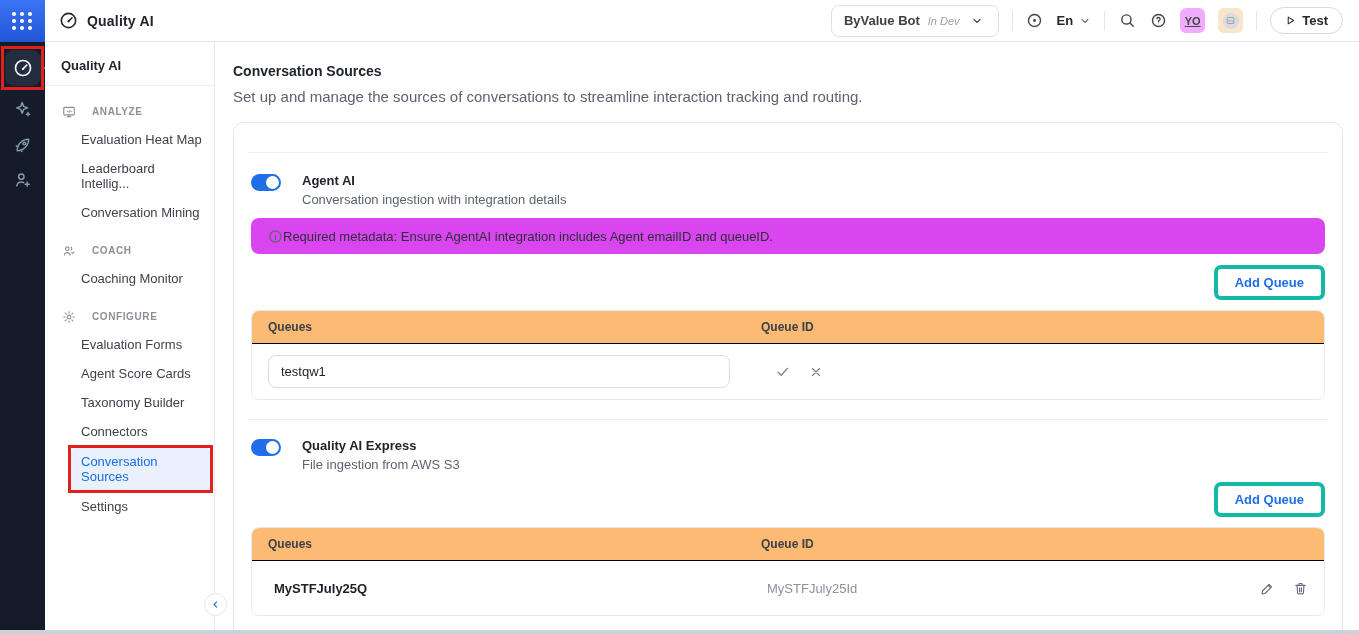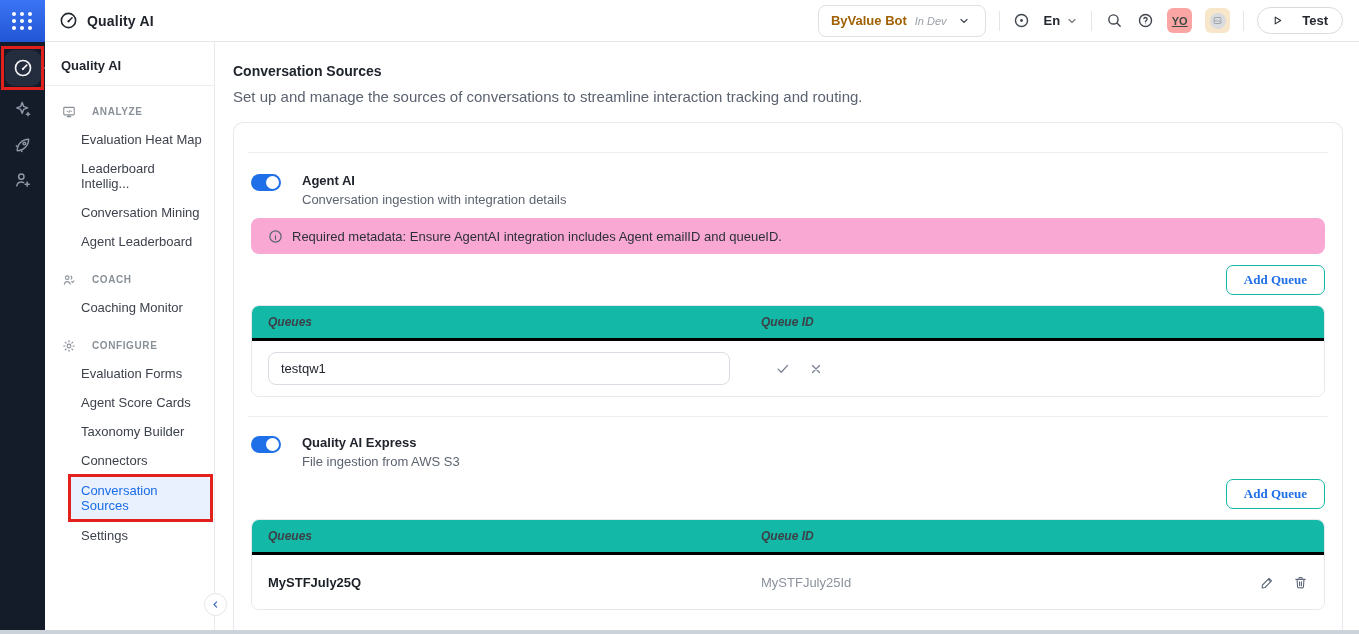--- a/index.html
+++ b/index.html
@@ -17,31 +17,31 @@
   .rail-active-tile .rail-icon { color:#f2f4f8; }
   .red-box-rail { position:absolute; left:1px; top:46px; width:43px; height:44px; border:3px solid #e3211c; z-index:8; pointer-events:none; }
   .white-caret { position:absolute; left:44px; top:61px; width:0; height:0; border-top:7px solid transparent; border-bottom:7px solid transparent; border-right:9px solid #ffffff; z-index:9; }
 
   
   .topbar { position:absolute; left:45px; top:0; right:0; height:42px; background:#fff; border-bottom:1px solid #e6e8ec; display:flex; align-items:center; padding:0 16px 0 14px; z-index:4; }
   .app-title-wrap { display:flex; align-items:center; gap:9px; color:#20242c; }
   .app-title { font-size:14px; font-weight:700; letter-spacing:.2px; }
   .topbar-right { margin-left:auto; display:flex; align-items:center; gap:13px; }
   .bot-pill { display:flex; align-items:center; gap:8px; border:1px solid #dde0e5; border-radius:8px; padding:6px 12px; cursor:pointer; background:#fff; }
-  .bot-name { font-size:13px; font-weight:700; color:#a16207; }
+  .bot-name { font-size:13px; font-weight:700; color:#404040; }
   .bot-env { font-size:11px; color:#9aa0a8;font-style:italic; }
   .vdiv { width:1px; height:20px; background:#e3e5e9; }
   .hicon { width:18px; height:18px; color:#40454e; display:flex; align-items:center; justify-content:center; cursor:pointer; }
   .lang { display:flex; align-items:center; gap:6px; cursor:pointer; }
   .lang-label { font-size:13px; font-weight:700; color:#23272f; }
   .avatar { width:25px; height:25px; border-radius:6px; display:flex; align-items:center; justify-content:center; font-size:11px; font-weight:700; cursor:pointer; }
-  .avatar-yo { background:#fca5a5; color:#3a4a42;text-decoration:underline; }
+  .avatar-yo { background:#f0abfc; color:#3a4a42;text-decoration:underline; }
   .avatar-img { background:#f8e6ca; }
   .avatar-img .imgdot { width:16px; height:16px; border-radius:50%; background:#d9dbde; display:flex; align-items:center; justify-content:center; color:#9aa0a6; }
-  .test-btn { display:flex; align-items:center; gap:19px; border:1px solid #d6d9de; border-radius:16px; padding:5px 14px; background:#fff; font-size:13px; font-weight:600; color:#23272f; cursor:pointer; }
+  .test-btn { display:flex; align-items:center; gap:6px; border:1px solid #d6d9de; border-radius:16px; padding:5px 14px; background:#fff; font-size:13px; font-weight:600; color:#23272f; cursor:pointer; }
 
   
   .sidebar { position:absolute; left:45px; top:42px; width:170px; bottom:0; background:#fff; border-right:1px solid #e8eaee; z-index:3; padding-top:12px; }
   .sb-title { font-size:13px; font-weight:700; color:#1f232b; padding:4px 16px 12px; }
   .sb-divider { height:1px; background:#eceef1; margin:0 0 10px; }
   .sb-section { display:flex; align-items:center; gap:16px; padding:8px 16px 6px; color:#8a9098; }
   .sb-section .sec-label { font-size:10px; font-weight:700; letter-spacing:.6px; }
   .sb-section .sec-icon { width:15px; height:15px; display:flex; align-items:center; justify-content:center; color:#8a9098; }
   .sb-item { font-size:13px; color:#3d424c; padding:7px 10px 7px 36px; cursor:pointer; position:relative; line-height:15px; }
   .sb-item.active { margin:2px 4px 2px 26px; padding:6px 8px 6px 10px; background:#e9f1fe; border-radius:4px; color:#1a6ce8; }
@@ -52,36 +52,36 @@
   .main { position:absolute; left:215px; top:42px; right:0; bottom:0; background:#fff; padding:21px 16px 0 18px; overflow:hidden; }
   .page-title { font-size:14px; font-weight:700; color:#20242c; }
   .page-subtitle { margin-top:9px; font-size:15px; color:#5c6370; }
   .card { margin-top:17px; border:1px solid #e7e9ee; border-bottom:none; border-radius:10px 10px 0 0; padding:16px 17px 0; height:520px; }
   .src-row { display:flex; align-items:flex-start; gap:21px; }
   .toggle { width:30px; height:17px; border-radius:17px; background:#1f6fe8; position:relative; flex:0 0 auto; margin-top:1px; cursor:pointer; }
   .toggle .knob { position:absolute; right:2px; top:2px; width:13px; height:13px; border-radius:50%; background:#fff; }
   .src-name { font-size:13px; font-weight:700; color:#20242c; }
   .src-desc { margin-top:4px; font-size:13px; color:#5c6370; }
   .card-divider { height:1px; background:#eceef2; margin:13px -3px 20px; }
-  .info-banner { margin-top:11px; background:#f9a8d4; border-radius:8px; height:36px; display:flex; align-items:center; gap:9px; padding:0 17px; }
+  .info-banner { margin-top:11px; background:#d946ef; border-radius:8px; height:36px; display:flex; align-items:center; gap:0; padding:0 17px; }
   .info-banner .banner-text { font-size:13px; color:#2b3038; font-weight:500; }
   .info-icon { width:15px; height:15px; color:#5c6370; display:flex; }
   .addq-row { display:flex; justify-content:flex-end; margin-top:11px; }
-  .addq-btn { border:1px solid #14b8a6; border-radius:7px; background:#fff; color:#1f6fe8; font-size:13px; font-weight:600; padding:6px 17px; cursor:pointer;font-family:Liberation Serif, serif; }
+  .addq-btn { border:4px solid #14b8a6; border-radius:7px; background:#fff; color:#1f6fe8; font-size:13px; font-weight:600; padding:6px 17px; cursor:pointer; }
   .qtable { margin-top:10px; border:1px solid #e5e8ec; border-radius:8px; overflow:hidden; }
-  .qt-head { display:flex; background:#14b8a6; border-bottom:3px solid #000000; padding:9px 16px;font-style:italic; }
+  .qt-head { display:flex; background:#fdba74; border-bottom:1px solid #000000; padding:9px 16px; }
   .qt-head .col1 { flex:0 0 458px; } .qt-head .col2 { flex:1; padding-left:35px; }
   .qt-col-label { font-size:12px; font-weight:700; color:#3c4048; }
   .qt-editrow { display:flex; align-items:center; padding:11px 16px; background:#fff; }
   .qt-input { height:33px; border:1px solid #d9dce2; border-radius:8px; padding:0 12px; font-size:13px; color:#20242c; font-family:"Liberation Sans",sans-serif; outline:none; }
   .qt-input.i1 { width:462px; } .qt-input.i2 { width:465px; margin-left:28px; }
   .row-icon { width:16px; height:16px; color:#7a8391; display:flex; align-items:center; justify-content:center; cursor:pointer; }
   .qt-editrow .row-icon.ck { margin-left:44px; } .qt-editrow .row-icon.cl { margin-left:18px; }
   .qt-datarow { display:flex; align-items:center; padding:19px 16px; background:#fff; }
-  .qt-datarow .cell1 { flex:0 0 458px; font-size:13px; font-weight:700; color:#1b2027; }
+  .qt-datarow .cell1 { flex:0 0 458px; font-size:13px; font-weight:700; color:#1b2027;margin-left:6px; }
   .qt-datarow .cell2 { flex:1; padding-left:35px; font-size:13px; color:#8b929c; }
   .qt-datarow .row-icon.ed { margin-left:4px; } .qt-datarow .row-icon.tr { margin-left:17px; }
   .bottom-strip { position:absolute; left:0; right:0; bottom:0; height:4px; background:#ccd2d9; z-index:20; }
   svg { display:block; }
 </style>
 </head>
 <body>
 
 <div class="app">
 
@@ -211,21 +211,20 @@
             <rect x="3" y="4" width="18" height="13" rx="1.6"></rect>
             <path d="M9 20h6M12 17v3" stroke-linecap="round"></path>
             <path d="M8 11h2.5l1.5 2 1.5-4 1.5 2H17" stroke-width="1.4"></path>
           </svg>
       </span>
       <span class="sec-label">ANALYZE</span>
     </div>
     <div class="sb-item">Evaluation Heat Map</div>
     <div class="sb-item">Leaderboard Intellig...</div>
     <div class="sb-item">Conversation Mining</div>
-    <div class="sb-item">Agent Leaderboard</div>
 
     <div class="sb-section" style="margin-top:8px">
       <span class="sec-icon">
         <svg width="14" height="14" viewBox="0 0 24 24" fill="none" stroke="currentColor" stroke-width="1.9" stroke-linecap="round">
             <circle cx="9" cy="8" r="3"></circle>
             <path d="M4 19c.6-2.8 2.5-4.3 5-4.3s4.4 1.5 5 4.3"></path>
             <path d="M15.5 5.5a3 3 0 0 1 0 5"></path>
             <path d="M16.5 14.9l1.4 1.4 2.6-2.8"></path>
           </svg>
       </span>

